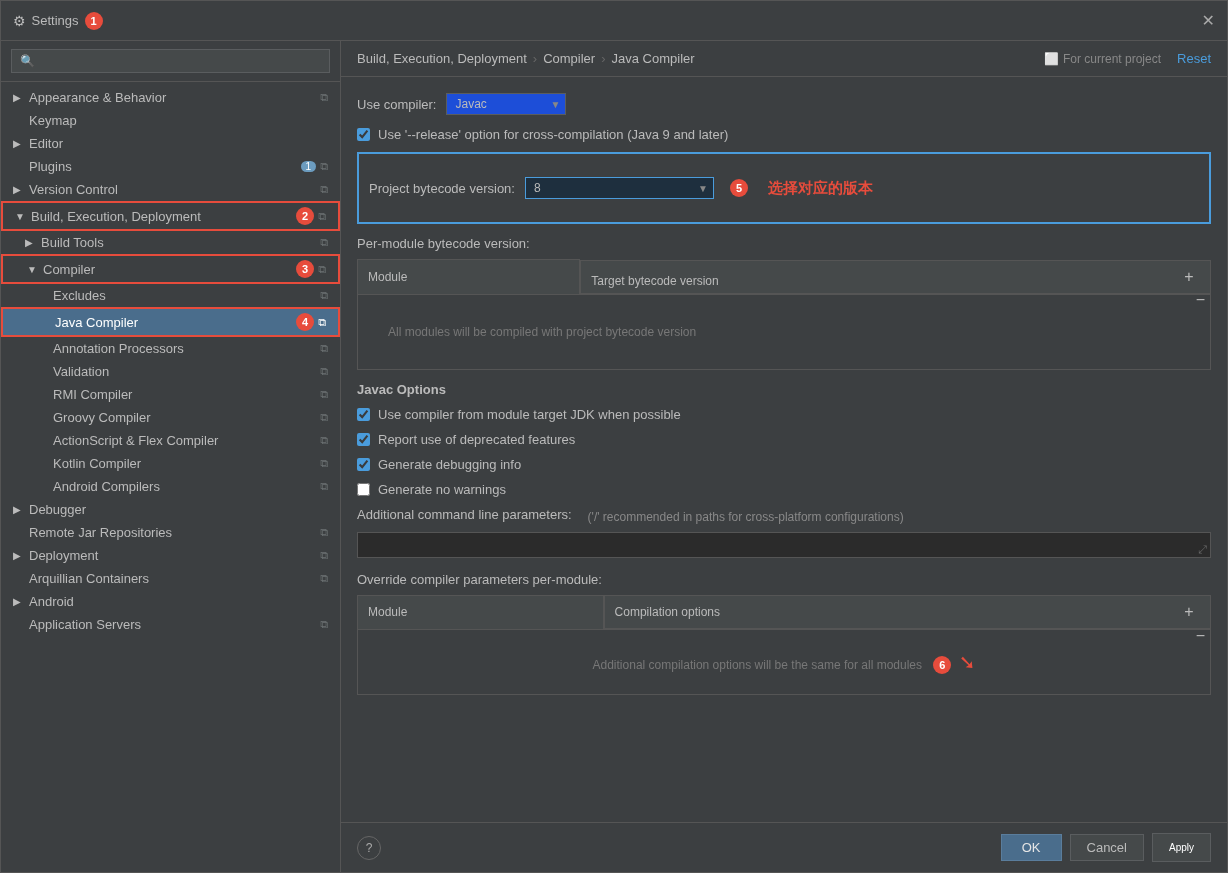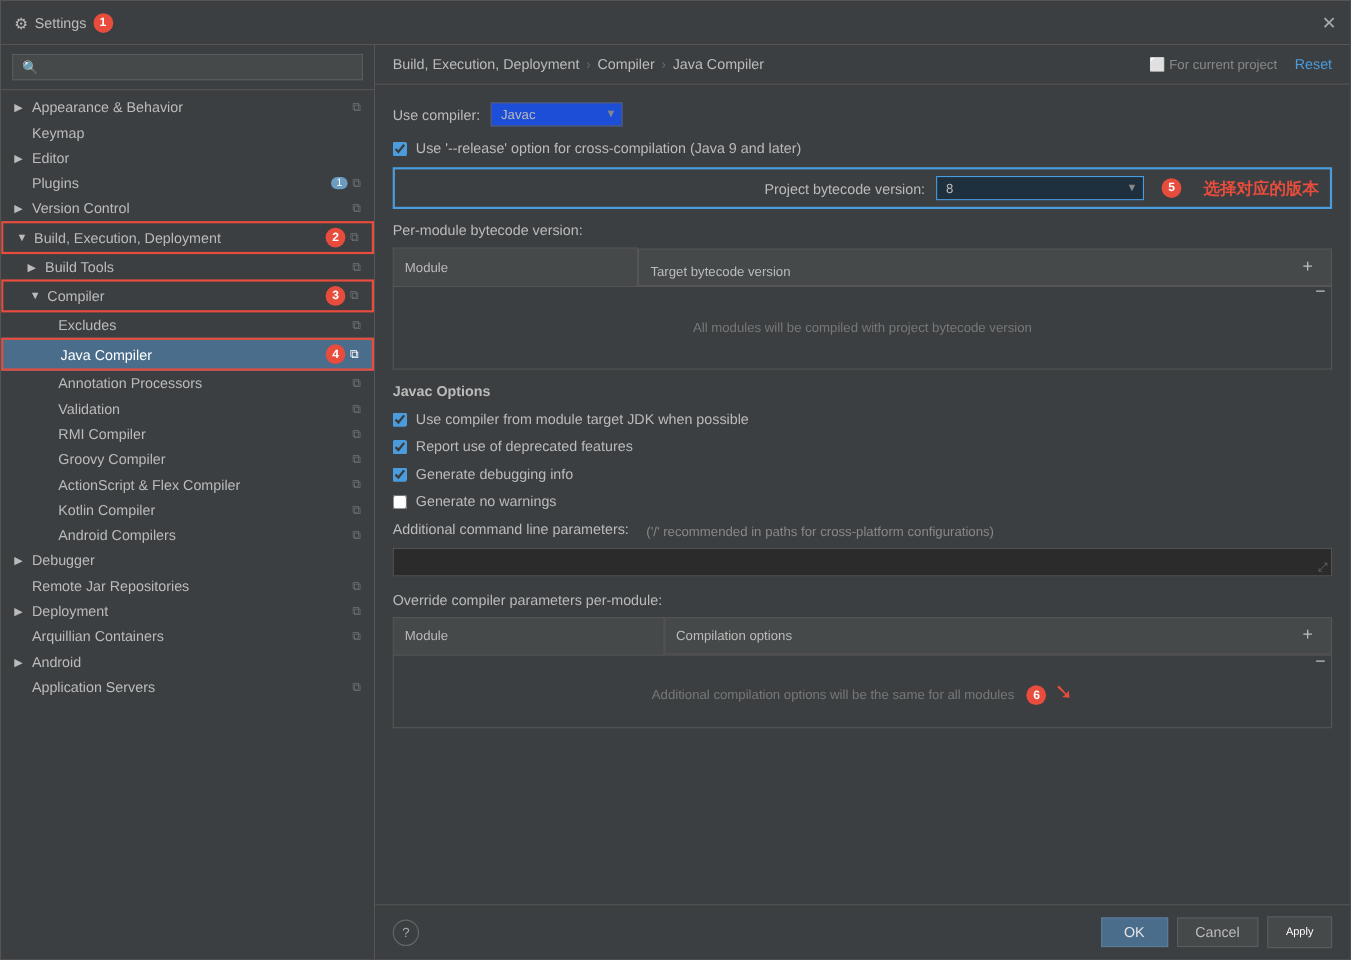--- a/index.html
+++ b/index.html
@@ -45,36 +45,36 @@
 
     .panel-content { flex: 1; overflow-y: auto; padding: 16px; }
 
     .form-row { display: flex; align-items: center; margin-bottom: 12px; }
     .form-label { color: #bbbbbb; margin-right: 10px; white-space: nowrap; }
 
     .select-wrapper { position: relative; display: inline-block; }
     .compiler-select { background: #1d4ed8; border: 1px solid #5a5d5f; color: #bbbbbb; padding: 3px 24px 3px 8px; font-size: 12px; appearance: none; cursor: pointer; outline: none; min-width: 120px; }
     .select-arrow { position: absolute; right: 6px; top: 50%; transform: translateY(-50%); color: #888; pointer-events: none; font-size: 10px; }
 
-    .checkbox-row { display: flex; align-items: flex-end; margin-bottom: 10px; }
+    .checkbox-row { display: flex; align-items: center; margin-bottom: 10px; }
     .checkbox-row input[type=checkbox] { margin-right: 8px; accent-color: #4a9cdc; }
     .checkbox-label { color: #bbbbbb; font-size: 13px; }
 
-    .bytecode-row { display: flex; align-items: center; margin-bottom: 12px; border: 2px solid #4a9cdc; padding: 6px 10px; background: #3c3f41; justify-content: flex-end; }
+    .bytecode-row { display: flex; align-items: center; margin-bottom: 12px; border: 2px solid #4a9cdc; padding: 23px 10px; background: #3c3f41; }
     .bytecode-label { color: #bbbbbb; margin-right: 10px; white-space: nowrap; }
     .bytecode-input-wrapper { position: relative; display: inline-flex; align-items: center; }
     .bytecode-input { background: #1e2f3e; border: 1px solid #4a9cdc; color: #bbbbbb; padding: 3px 24px 3px 8px; font-size: 12px; outline: none; min-width: 180px; }
     .bytecode-arrow { position: absolute; right: 6px; color: #888; font-size: 10px; pointer-events: none; }
 
     .section-title { color: #bbbbbb; font-size: 13px; margin-bottom: 8px; margin-top: 4px; }
 
     .module-table { width: 100%; border-collapse: collapse; margin-bottom: 12px; }
     .module-table th { background: #45494a; color: #bbbbbb; text-align: left; padding: 5px 10px; font-weight: normal; border: 1px solid #555; font-size: 12px; }
     .module-table td { padding: 5px 10px; border: 1px solid #555; font-size: 12px; color: #888; }
-    .module-table .empty-row td { text-align: center; padding: 30px; color: #777; }
+    .module-table .empty-row td { text-align: left; padding: 30px; color: #777; }
     .add-btn { background: none; border: none; color: #bbbbbb; cursor: pointer; font-size: 16px; padding: 2px 6px; }
 
     .javac-section { margin-top: 12px; }
     .javac-title { color: #bbbbbb; font-size: 13px; font-weight: bold; margin-bottom: 10px; }
 
     .cmd-label { color: #bbbbbb; font-size: 13px; margin-bottom: 6px; }
     .cmd-hint { color: #888; font-size: 12px; margin-left: 16px; }
     .cmd-input { width: 100%; background: #2b2b2b; border: 1px solid #555; color: #bbbbbb; padding: 5px 8px; font-size: 12px; outline: none; margin-bottom: 2px; position: relative; }
     .cmd-input-wrapper { position: relative; }
     .cmd-expand { position: absolute; right: 4px; bottom: 4px; color: #666; font-size: 11px; cursor: pointer; }

